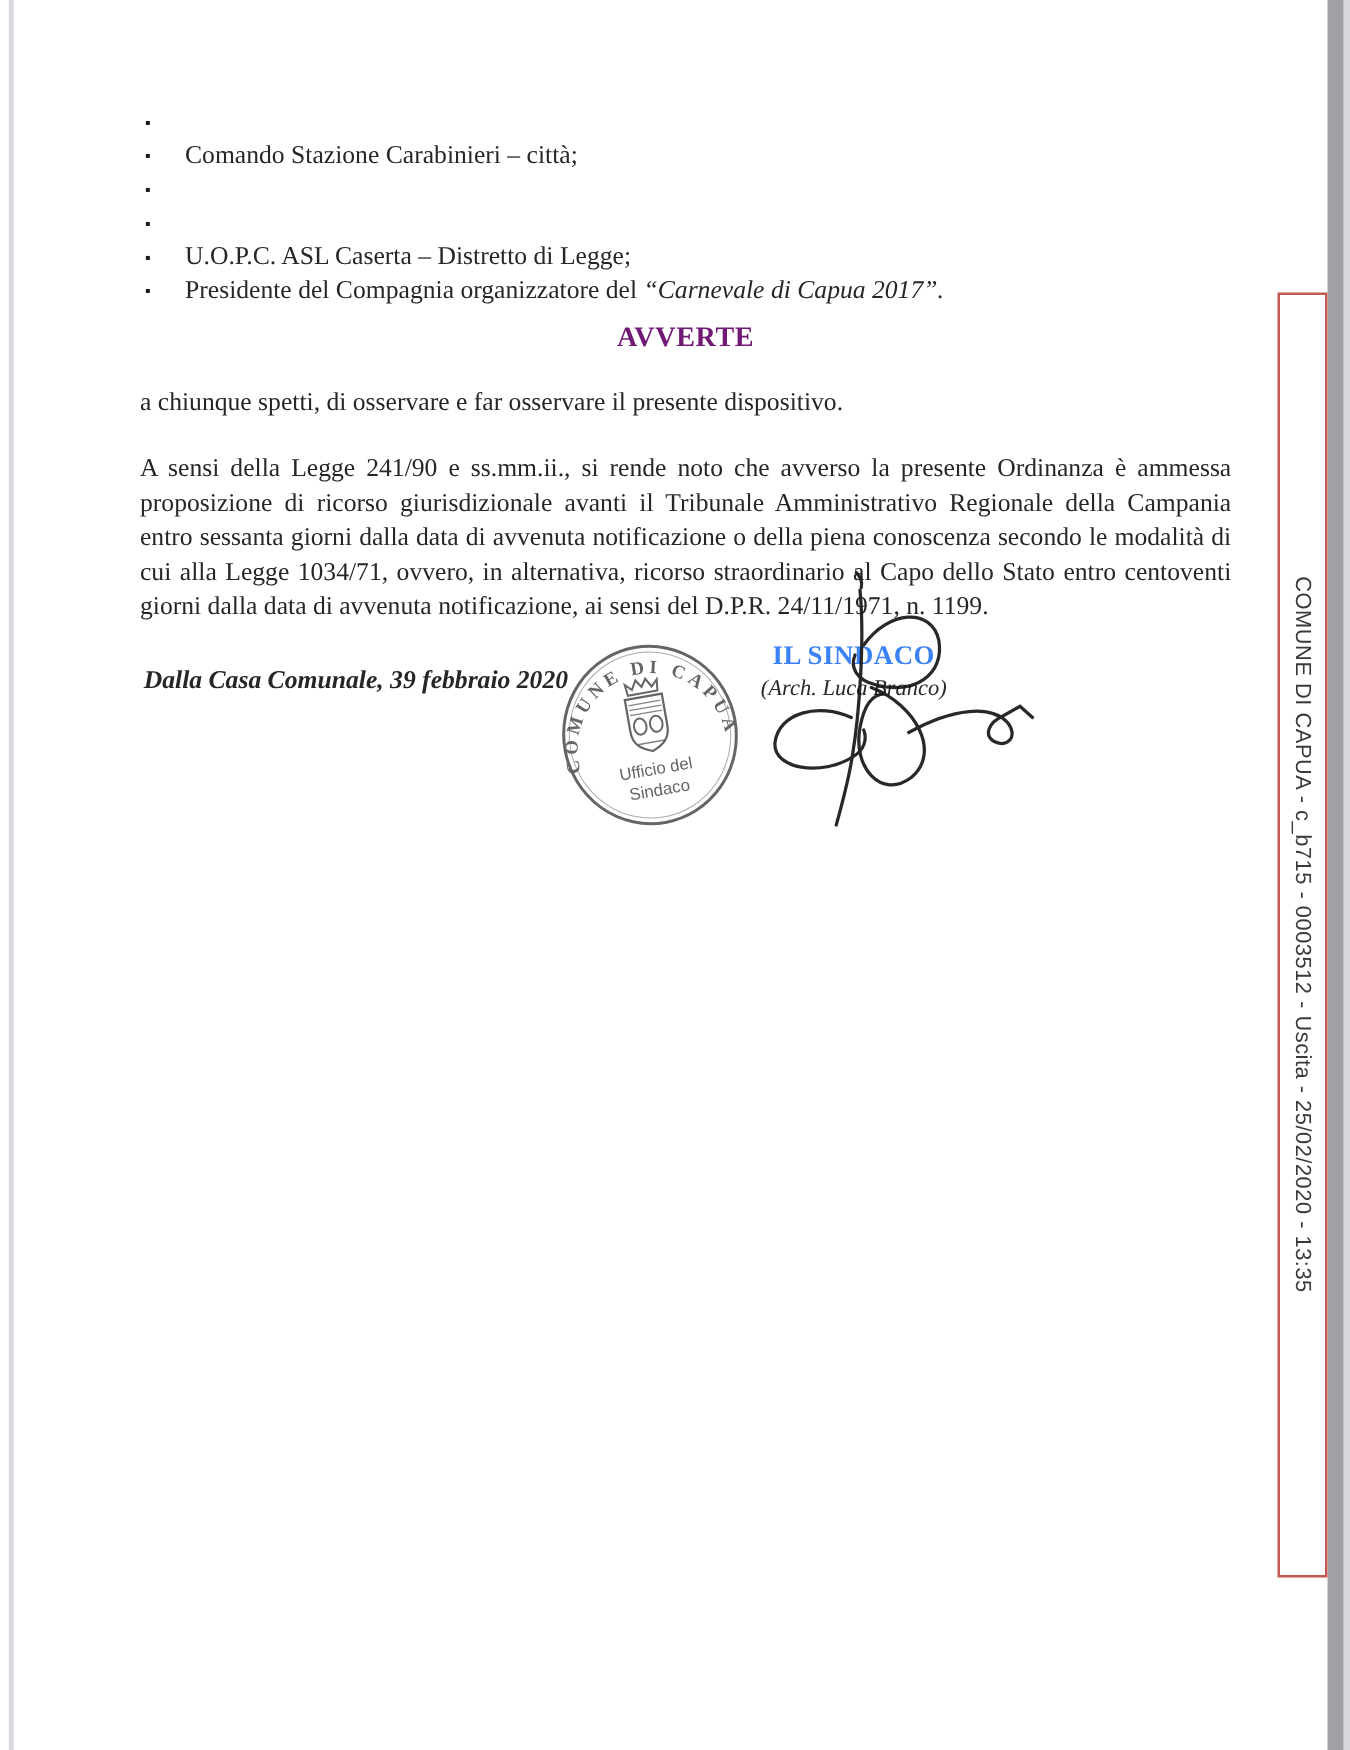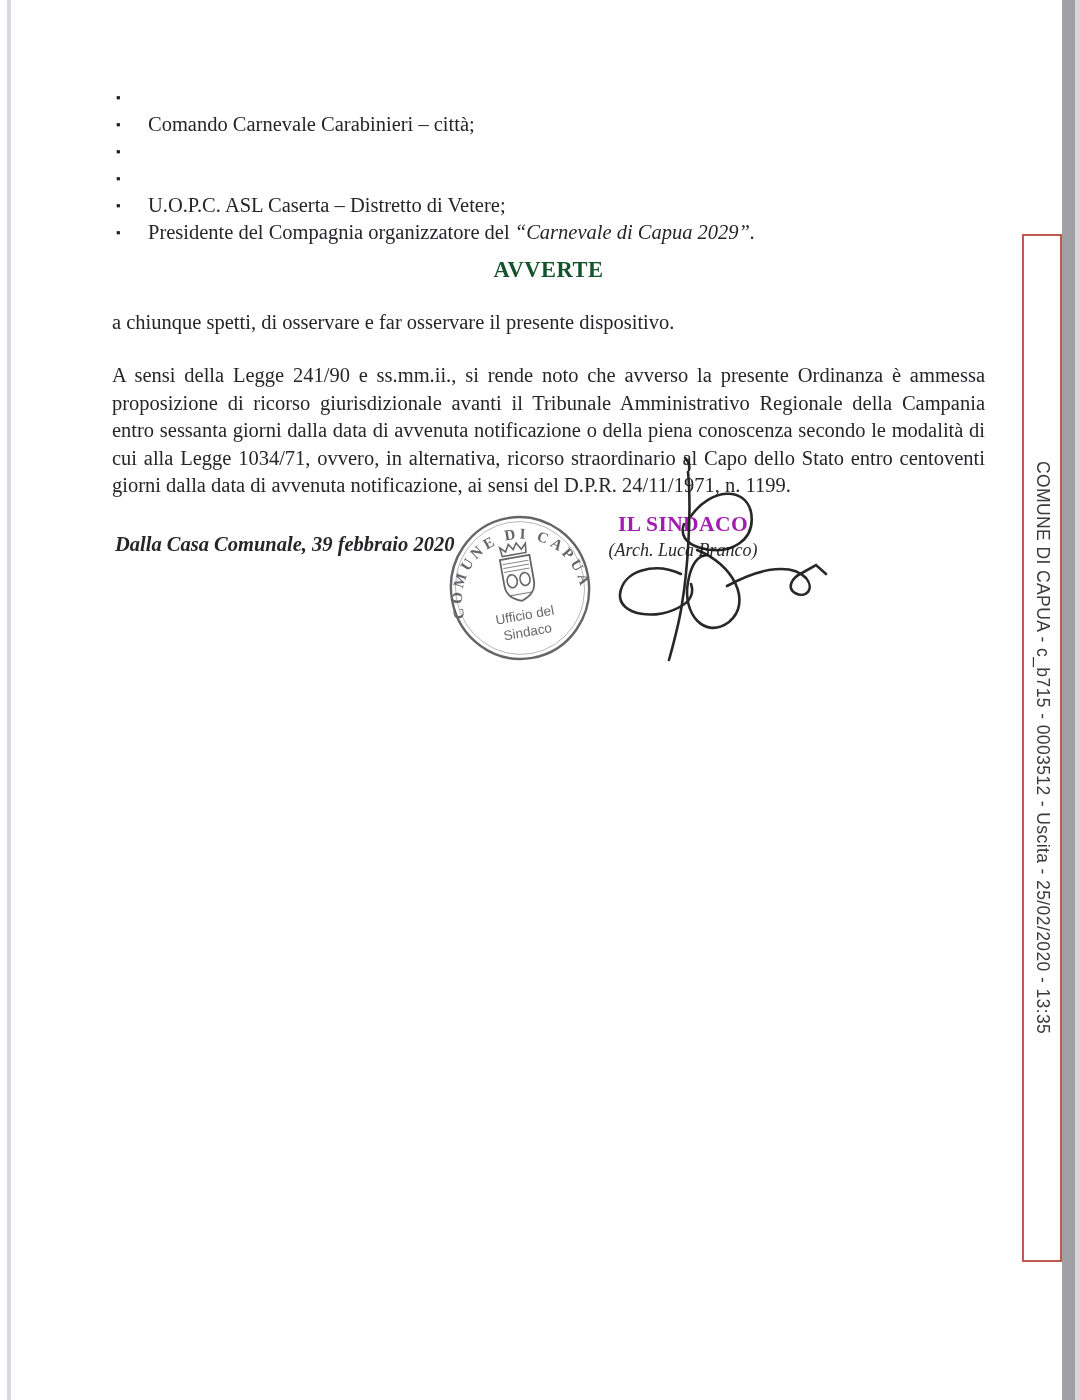--- a/index.html
+++ b/index.html
@@ -52,21 +52,21 @@
   }
   ul.recipients { list-style: none; margin: 0; padding: 0; }
   ul.recipients li { display: flex; }
   .bullet {
     width: 14px; flex: 0 0 14px; margin-left: 4px; margin-right: 18px;
     font-size: 13px; line-height: 27px; color: #1c1c20;
   }
   .avverte {
     margin: 9px 0 0 0; text-align: center;
     font-size: 22.5px; font-weight: bold; letter-spacing: 0.5px;
-    line-height: 30px; color: #14532d;
+    line-height: 30px; color: #701a75;
   }
   .observe { margin: 24px 0 0 0; }
   .legal {
     margin: 26px 0 0 0; text-align: justify; line-height: 27.6px;
   }
   .dateline {
     margin: 31px 0 0 3px; font-weight: bold; font-style: italic;
     font-size: 20.5px;
   }
 
@@ -74,21 +74,21 @@
   .stamp {
     position: absolute; left: 446px; top: 514px; width: 148px; height: 148px;
     opacity: 0.88;
   }
 
   
   .sign-block {
     position: absolute; left: 567px; top: 512px; width: 232px;
     text-align: center; line-height: 1.2;
   }
-  .sign-title { font-size: 21.5px; font-weight: bold; color: #a21caf; letter-spacing: 0.4px; }
+  .sign-title { font-size: 21.5px; font-weight: bold; color: #3b82f6; letter-spacing: 0.4px; }
   .sign-name { font-size: 18px; font-style: italic; color: #2a2a2e; margin-top: 2px; }
 
   .signature-svg {
     position: absolute; left: 585px; top: 452px; width: 248px; height: 220px;
     z-index: 4;
   }
 </style>
 </head>
 <body>
 
@@ -98,35 +98,35 @@
   <div class="right-strip-dark"></div>
   <div class="right-strip-light"></div>
 
   <div class="doc">
     <ul class="recipients">
       <li>
         <span class="bullet">▪</span>
       </li>
       <li>
         <span class="bullet">▪</span>
-        <span><span>Comando Carnevale Carabinieri – città;</span></span>
+        <span><span>Comando Stazione Carabinieri – città;</span></span>
       </li>
       <li>
         <span class="bullet">▪</span>
       </li>
       <li>
         <span class="bullet">▪</span>
       </li>
       <li>
         <span class="bullet">▪</span>
-        <span><span>U.O.P.C. ASL Caserta – Distretto di Vetere;</span></span>
+        <span><span>U.O.P.C. ASL Caserta – Distretto di Legge;</span></span>
       </li>
       <li>
         <span class="bullet">▪</span>
-        <span><span>Presidente del Compagnia organizzatore del </span><i>“Carnevale di Capua 2029”.</i></span>
+        <span><span>Presidente del Compagnia organizzatore del </span><i>“Carnevale di Capua 2017”.</i></span>
       </li>
     </ul>
 
     <h1 class="avverte">AVVERTE</h1>
 
     <p class="observe">a chiunque spetti, di osservare e far osservare il presente dispositivo.</p>
 
     <p class="legal">A sensi della Legge 241/90 e ss.mm.ii., si rende noto che avverso la presente Ordinanza è ammessa proposizione di ricorso giurisdizionale avanti il Tribunale Amministrativo Regionale della Campania entro sessanta giorni dalla data di avvenuta notificazione o della piena conoscenza secondo le modalità di cui alla Legge 1034/71, ovvero, in alternativa, ricorso straordinario al Capo dello Stato entro centoventi giorni dalla data di avvenuta notificazione, ai sensi del D.P.R. 24/11/1971, n. 1199.</p>
 
     <p class="dateline">Dalla Casa Comunale, 39 febbraio 2020</p>

